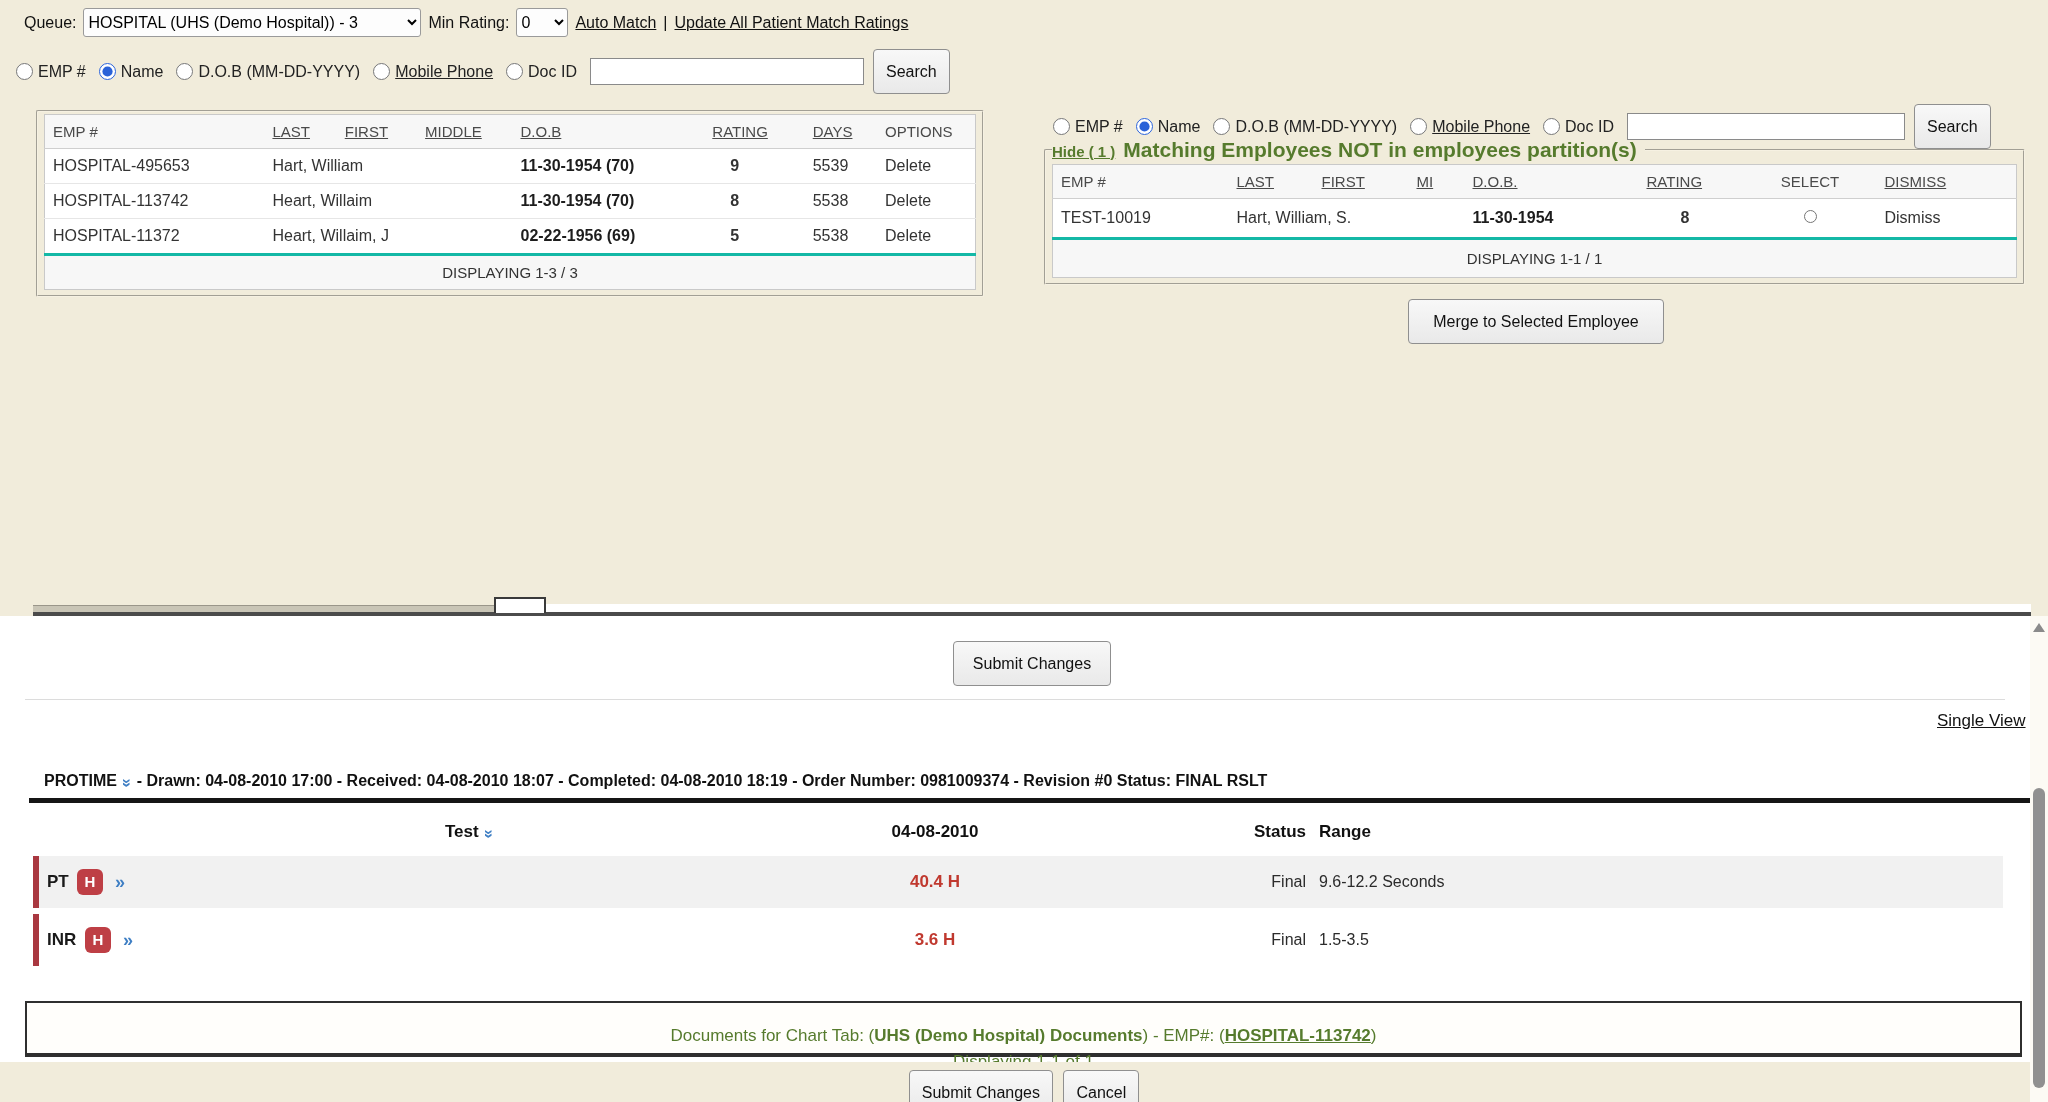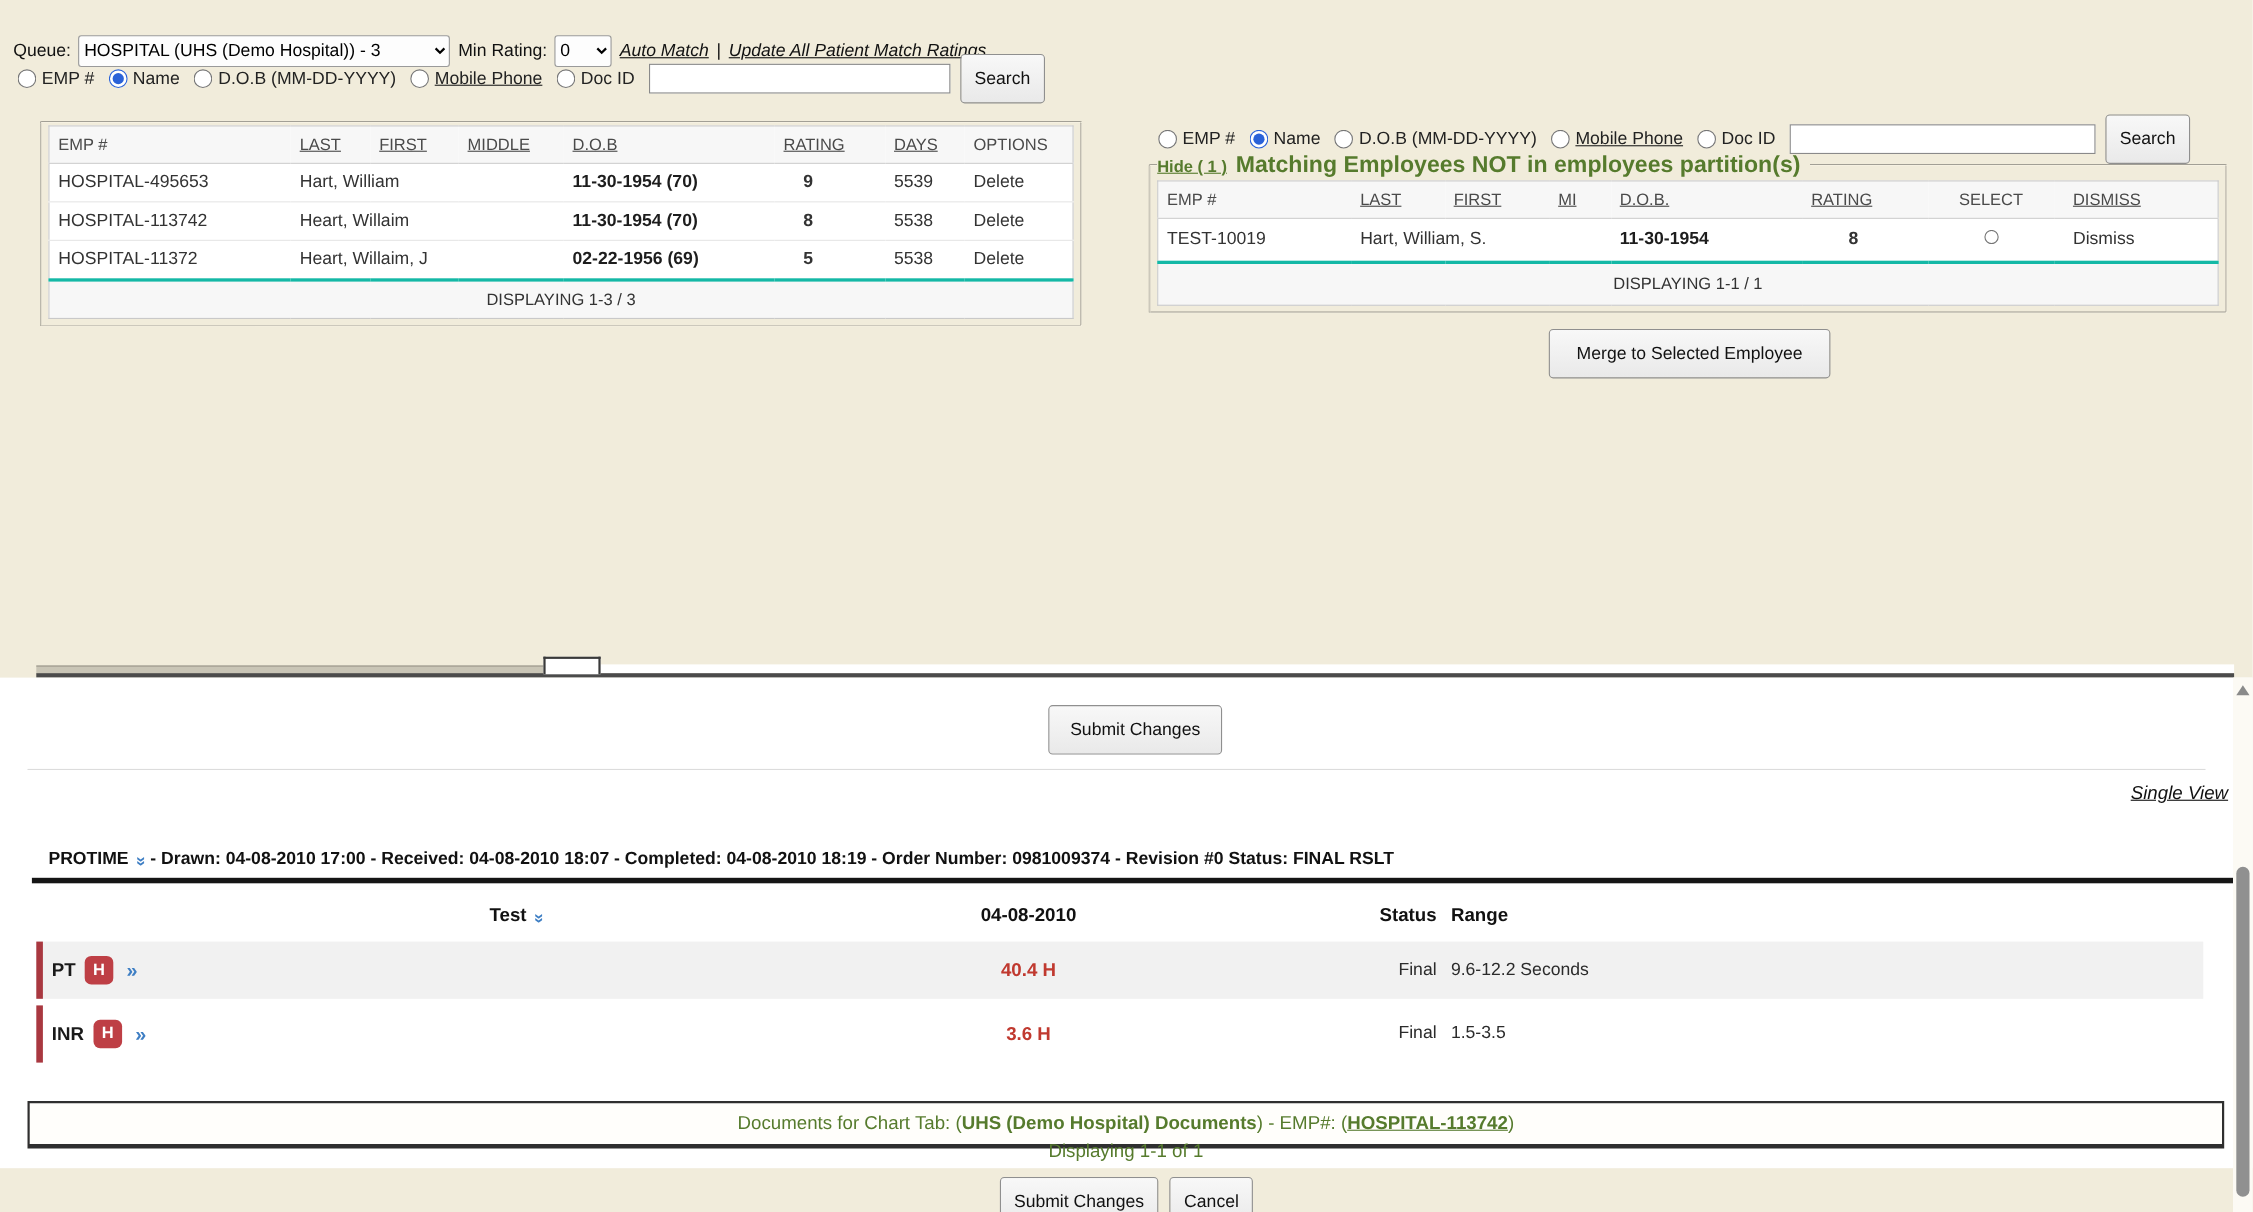--- a/index.html
+++ b/index.html
@@ -1,25 +1,25 @@
 <!DOCTYPE html>
 <html><head>
 <meta charset="utf-8">
 <style>
   * { margin:0; padding:0; box-sizing:border-box; }
   body { font-family:"Liberation Sans", sans-serif; }
   #app { position:relative; width:2048px; height:1102px; background:#f1ecdb; overflow:hidden; font-size:16px; color:#222; }
 
   .lbl { color:#111; }
   .u { text-decoration:underline; }
-  a.blk { color:#111; text-decoration:underline; cursor:pointer;font-style:italic; }
+  a.blk { color:#111; text-decoration:underline; cursor:pointer; }
   .sep { color:#111; }
 
   .row { position:absolute; display:flex; align-items:center; }
-  #queue-bar { left:12px; top:8px; gap:7px;margin-top:24px; }
+  #queue-bar { left:24px; top:8px; gap:7px; }
   #queue-bar select { font-family:"Liberation Sans", sans-serif; font-size:16px; height:29px; background:#fdfdfd; border:1px solid #9a9a9a; border-radius:3px; }
   #queue-select { width:338px; }
   #min-rating-select { width:52px; }
 
   .searchbar { gap:0; }
   #search-left { left:16px; top:49px; }
   #search-right { left:1053px; top:104px; }
   .searchbar input[type=radio] { width:17px; height:17px; margin-right:5px; accent-color:#2a62d8; }
   .searchbar .rlbl { margin-right:13px; white-space:nowrap; }
   .searchbar input[type=text] { height:27px; border:1px solid #8a8a8a; background:#fff; margin-right:9px; font-size:16px; padding:0 4px; }
@@ -78,21 +78,21 @@
   .rrow > * { position:absolute; top:50%; transform:translateY(-50%); }
   .redbar { left:0; width:6px; height:100%; top:0 !important; transform:none !important; background:#a93840; }
   .tname { left:14px; font-size:17px; font-weight:bold; color:#1a1a1a; }
   .hflag { width:26px; height:26px; border-radius:6px; background:#be3f45; color:#fff; font-size:15px; font-weight:bold; text-align:center; line-height:26px; }
   #row-pt .hflag { left:44px; } #row-pt .dchev { left:82px; }
   #row-inr .hflag { left:52px; } #row-inr .dchev { left:90px; }
   .tval { left:847px; width:110px; text-align:center; font-size:17px; font-weight:bold; color:#c0392f; }
   .tstat { left:1207px; width:66px; text-align:right; font-size:16px; color:#2b2b2b; }
   .trange { left:1286px; font-size:16px; color:#2b2b2b; }
 
-  #docs-box { position:absolute; left:25px; top:1001px; width:1997px; height:43px; background:#fffefb; border:2px solid #2f2f2f; border-bottom-width:4px; text-align:center; color:#567b2d; font-size:17px; padding-top:5px; line-height:26px; }
+  #docs-box { position:absolute; left:25px; top:1001px; width:1997px; height:56px; background:#fffefb; border:2px solid #2f2f2f; border-bottom-width:4px; text-align:center; color:#567b2d; font-size:17px; padding-top:20px; line-height:26px; }
   #docs-box .b { font-weight:bold; }
   #docs-box a { color:#567b2d; font-weight:bold; text-decoration:underline; cursor:pointer; }
 
   .bottom-band { position:absolute; left:0; top:1062px; width:2048px; height:40px; background:#f1ecdb; }
   #bottom-buttons { position:absolute; left:0; top:1070px; width:2048px; text-align:center; }
   #bottom-buttons .btn { margin:0 3px; }
 
   
   #vscroll { position:absolute; left:2030px; top:616px; width:18px; height:486px; background:#fcfaf4; }
   #vscroll .up { position:absolute; left:3px; top:7px; width:0; height:0; border-left:6px solid transparent; border-right:6px solid transparent; border-bottom:9px solid #8a8a8a; cursor:pointer; }

